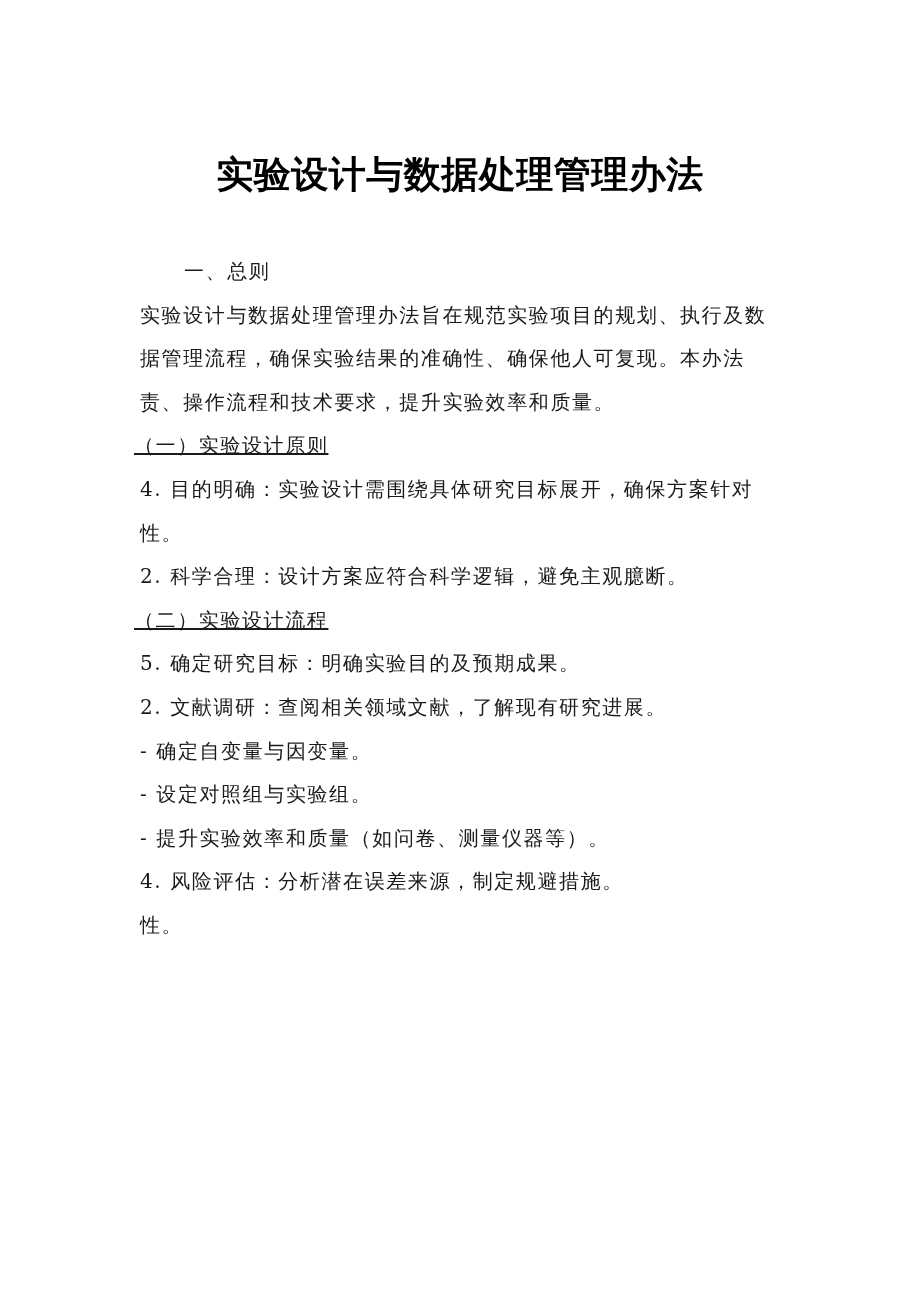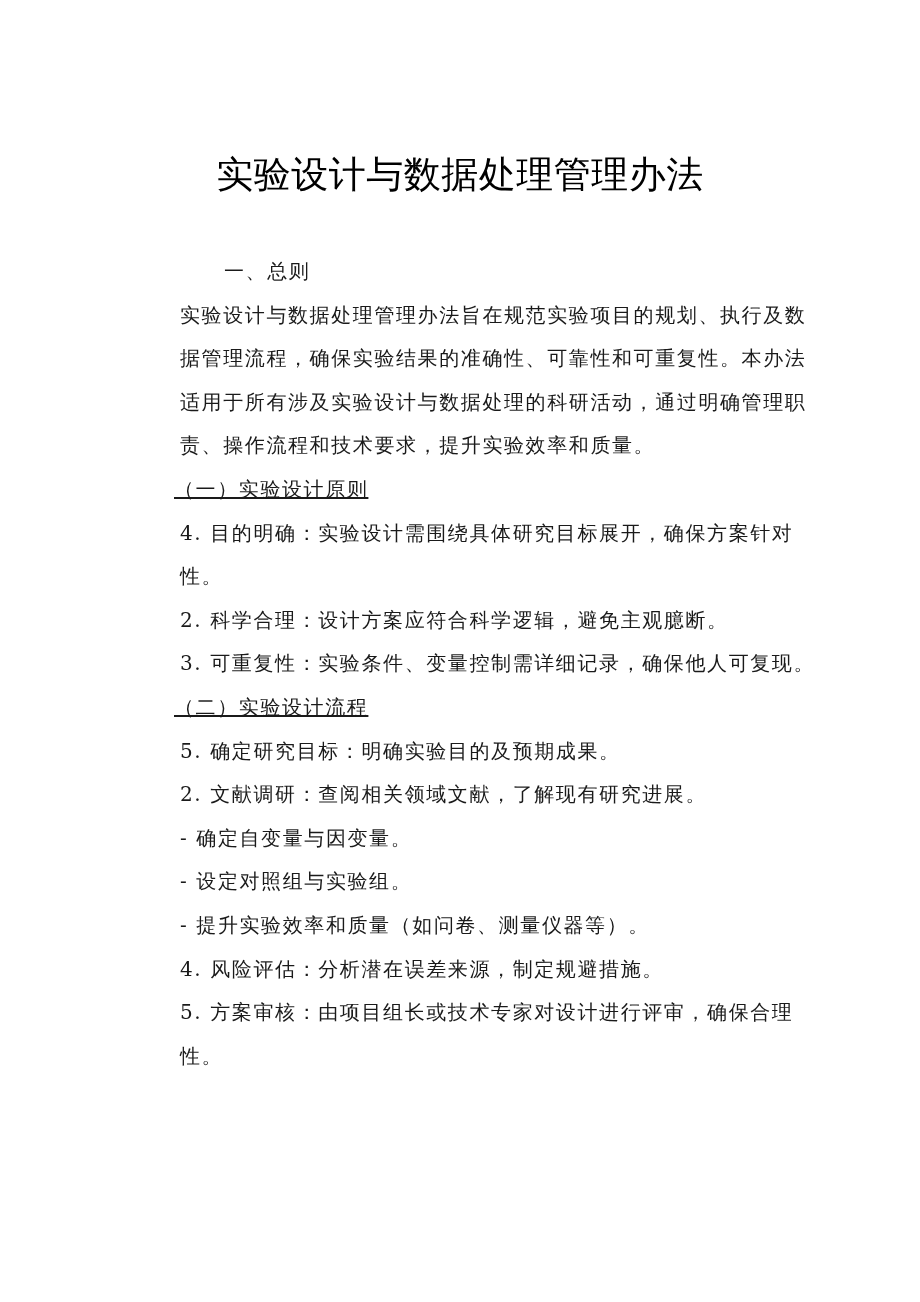--- a/index.html
+++ b/index.html
@@ -25,28 +25,27 @@
     left: 0;
     width: 920px;
     top: 150px;
     text-align: center;
     font-family: "DejaVu Sans", "Liberation Sans", sans-serif;
     font-size: 37px;
     line-height: 50px;
     letter-spacing: 0.5px;
     color: #000000;
     margin: 0;
-    font-weight: normal;
+    font-weight: bold;
   }
   .body {
     position: absolute;
     left: 140px;
     top: 256px;
     width: 640px;
-    margin-left: 40px;
   }
   .line {
     height: 43.6px;
     line-height: 30px;
     font-size: 20px;
     letter-spacing: 1.6px;
     white-space: nowrap;
     color: #1a1a1a;
   }
   .indent { padding-left: 44px; }
@@ -54,31 +53,28 @@
 </style>
 </head>
 <body>
 
 <div class="page">
   <h1 class="title">实验设计与数据处理管理办法</h1>
 
   <div class="body">
     <div class="line indent">一、总则</div>
     <div class="line">实验设计与数据处理管理办法旨在规范实验项目的规划、执行及数</div>
-    <div class="line">据管理流程，确保实验结果的准确性、可靠性和可重复性。本办法</div>
-    <div class="line">适用于所有涉及实验设计与数据处理的科研活动，通过明确管理职</div>
+    <div class="line">据管理流程，确保实验结果的准确性、确保他人可复现。本办法</div>
     <div class="line">责、操作流程和技术要求，提升实验效率和质量。</div>
     <div class="line paren">（一）实验设计原则</div>
     <div class="line">4. 目的明确：实验设计需围绕具体研究目标展开，确保方案针对</div>
     <div class="line">性。</div>
     <div class="line">2. 科学合理：设计方案应符合科学逻辑，避免主观臆断。</div>
-    <div class="line">3. 可重复性：实验条件、变量控制需详细记录，确保他人可复现。</div>
     <div class="line paren">（二）实验设计流程</div>
     <div class="line">5. 确定研究目标：明确实验目的及预期成果。</div>
     <div class="line">2. 文献调研：查阅相关领域文献，了解现有研究进展。</div>
     <div class="line">- 确定自变量与因变量。</div>
     <div class="line">- 设定对照组与实验组。</div>
     <div class="line">- 提升实验效率和质量（如问卷、测量仪器等）。</div>
     <div class="line">4. 风险评估：分析潜在误差来源，制定规避措施。</div>
-    <div class="line">5. 方案审核：由项目组长或技术专家对设计进行评审，确保合理</div>
     <div class="line">性。</div>
   </div>
 </div>
 
 </body></html>

